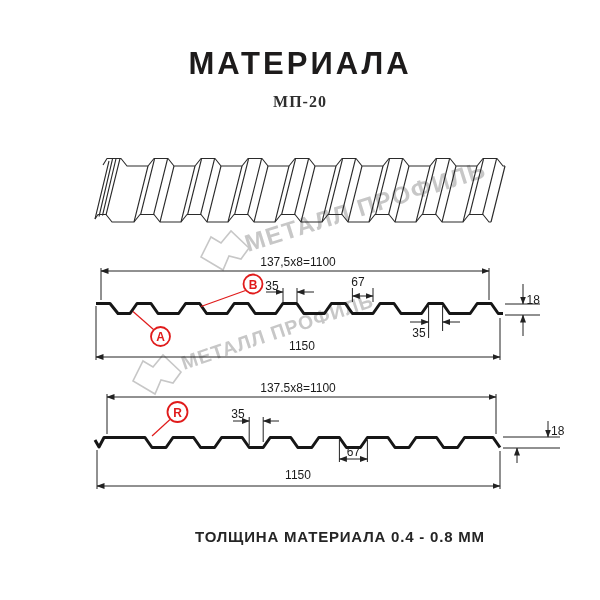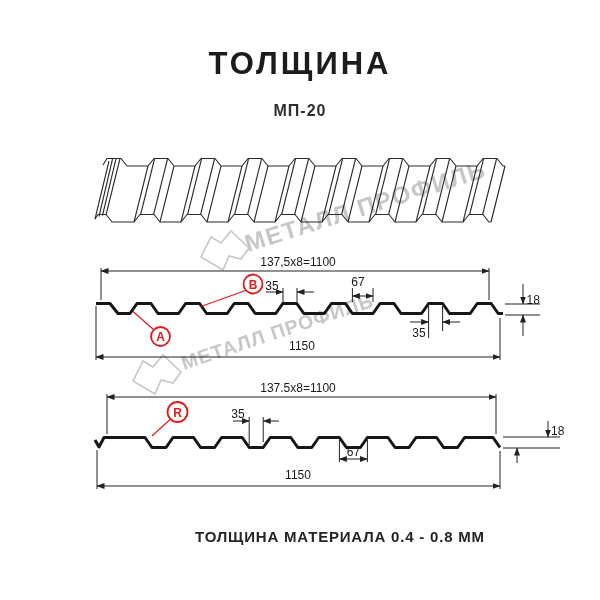--- a/index.html
+++ b/index.html
@@ -1,38 +1,38 @@
 <!DOCTYPE html>
 <html><head>
 <meta charset="utf-8">
 <style>
   html,body{margin:0;padding:0;background:#ffffff;}
   #page{position:relative;width:600px;height:600px;background:#ffffff;overflow:hidden;
         font-family:"Liberation Sans",sans-serif;}
   .title{position:absolute;top:46px;left:0;width:600px;text-align:center;
          font-size:31px;font-weight:bold;letter-spacing:3px;color:#1d1b1b;}
-  .subtitle{position:absolute;top:102px;left:0;width:600px;text-align:center;
-         font-size:16px;font-weight:600;letter-spacing:1px;color:#2f2f2f;}
+  .subtitle{position:absolute;top:93px;left:0;width:600px;text-align:center;
+         font-size:16px;font-weight:600;letter-spacing:1px;color:#2f2f2f;font-family:Liberation Serif, serif;}
   .footnote{position:absolute;top:528px;left:0;width:600px;text-align:center;
          font-size:15px;font-weight:600;letter-spacing:.8px;color:#252525;margin-left:40px;}
   svg{position:absolute;top:0;left:0;}
   .prof{fill:none;stroke:#161616;stroke-width:3;stroke-linejoin:round;}
   .thin{fill:none;stroke:#2b2b2b;stroke-width:1.1;stroke-linejoin:round;}
   .dim{fill:none;stroke:#222;stroke-width:1;}
   .dtxt{font-family:"Liberation Sans",sans-serif;font-size:12px;fill:#1a1a1a;}
   .red{stroke:#e01b1b;}
   .rtxt{font-family:"Liberation Sans",sans-serif;font-size:12px;font-weight:bold;fill:#e01b1b;}
   .wm{font-family:"Liberation Sans",sans-serif;font-weight:bold;fill:#c7c7c7;}
 </style>
 </head>
 <body>
 
 <div id="page">
 
-  <div class="title">ТОЛЩИНА</div>
+  <div class="title">МАТЕРИАЛА</div>
   <div class="subtitle">МП-20</div>
 
   <svg width="600" height="600" viewBox="0 0 600 600">
     <defs>
       <marker id="aE" viewBox="0 0 8 6" refX="7.5" refY="3" markerWidth="8" markerHeight="6" orient="auto">
         <path d="M0,0 L8,3 L0,6 Z" fill="#222"></path>
       </marker>
       <marker id="aS" viewBox="0 0 8 6" refX="0.5" refY="3" markerWidth="8" markerHeight="6" orient="auto">
         <path d="M8,0 L0,3 L8,6 Z" fill="#222"></path>
       </marker>

